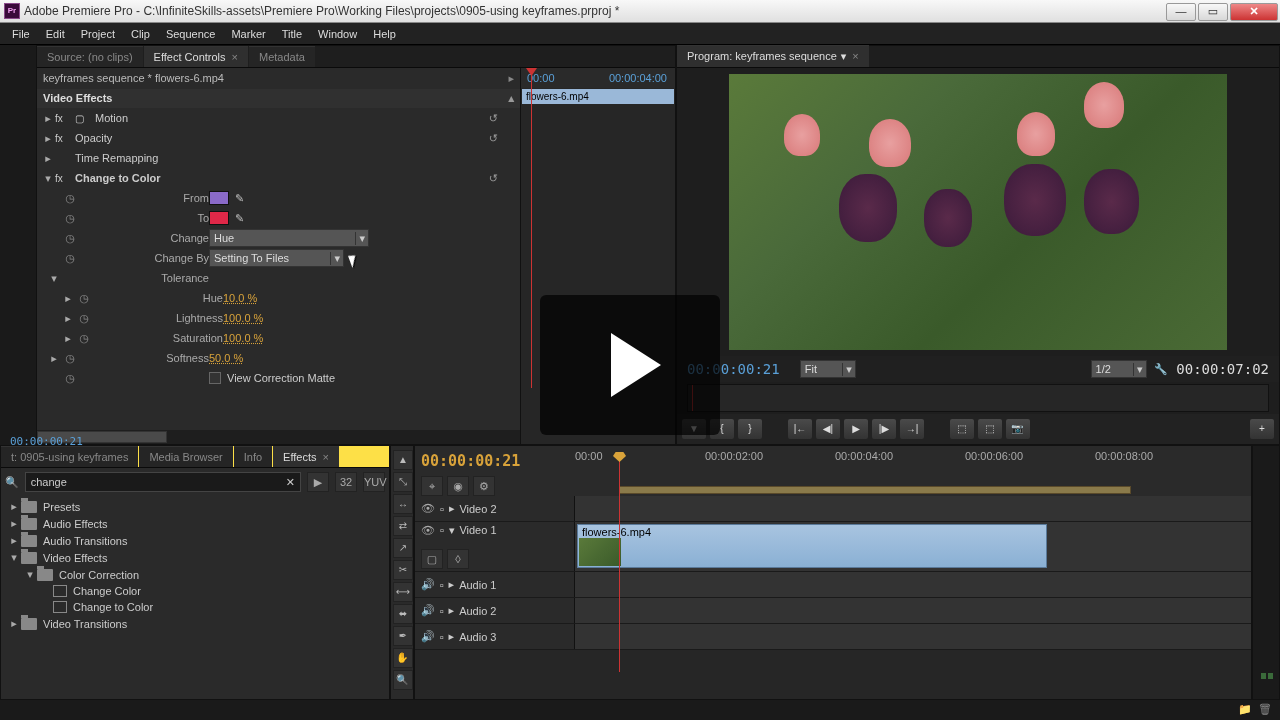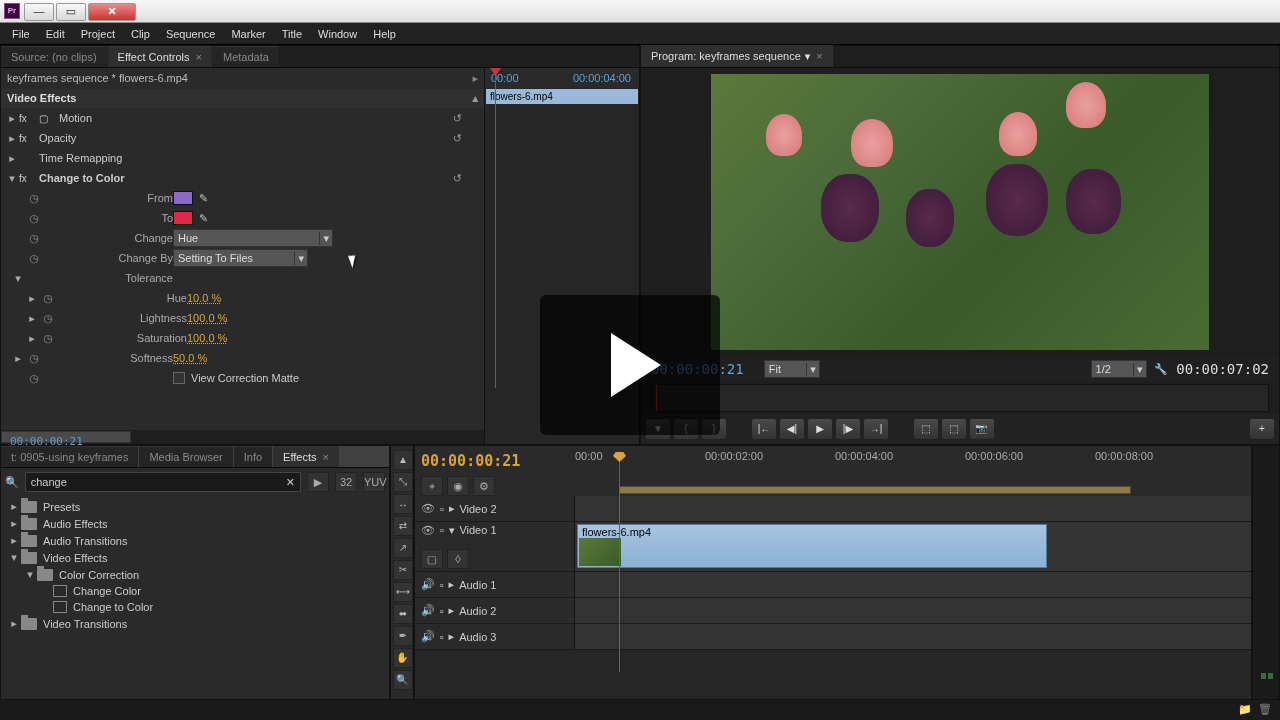--- a/index.html
+++ b/index.html
@@ -61,21 +61,21 @@
 .transport-info { display:flex; align-items:center; padding:4px 10px; background:#202020; }
 .tc { color:#5aa0d8; font-family:monospace; font-size:14px; }
 .fitdrop { margin-left:20px; }
 .transport-btns { display:flex; justify-content:center; gap:2px; padding:4px; background:#222; }
 .tbtn { width:26px; height:22px; background:linear-gradient(#4a4a4a,#333); border:1px solid #222; border-radius:3px; color:#ddd; text-align:center; line-height:20px; font-size:10px; }
 .scrubber { height:28px; background:#262626; margin:2px 10px; border:1px solid #111; position:relative; }
 .scrubber .ph { position:absolute; left:4px; top:0; width:1px; height:100%; background:#c33; }
 
 .lower { display:flex; height:255px; }
 .effects-browser { width:390px; }
-.eb-tabs { display:flex; background:#404040; height:22px; align-items:flex-end; }
+.eb-tabs { display:flex; background:#fde047; height:22px; align-items:flex-end; }
 .searchrow { display:flex; padding:4px; gap:6px; align-items:center; }
 .searchbox { flex:1; background:#1a1a1a; border:1px solid #444; height:20px; color:#ccc; padding:0 5px; display:flex; align-items:center; justify-content:space-between; }
 .iconbtn { width:22px; height:20px; background:#333; border:1px solid #222; text-align:center; line-height:18px; color:#aaa; }
 .tree { padding:2px 6px; }
 .tree-row { display:flex; align-items:center; padding:2px 0; }
 .tree-row .tw { width:14px; color:#aaa; text-align:center; }
 .tree-row .folder { width:16px; height:12px; background:#888; margin-right:6px; border-radius:1px; position:relative; }
 .tree-row .folder::before { content:''; position:absolute; top:-3px; left:0; width:7px; height:3px; background:#888; }
 .tree-row .fxfile { width:14px; height:12px; border:1px solid #888; margin-right:6px; }
 
@@ -118,20 +118,21 @@
 .ec-scroll { position:absolute; bottom:0; left:0; right:0; height:14px; background:#1e1e1e; }
 .ec-scroll .thumb { position:absolute; left:0; width:130px; height:12px; background:#4a4a4a; border:1px solid #333; top:1px; }
 
 .bottom-icons { position:absolute; right:8px; bottom:4px; display:flex; gap:6px; }
 </style>
 </head>
 <body>
 
 <div class="titlebar">
   <div class="logo">Pr</div>
+  <div class="title">Adobe Premiere Pro - C:\InfiniteSkills-assets\Premiere Pro\Working Files\projects\0905-using keyframes.prproj *</div>
   <div class="winbtns">
     <div class="winbtn">—</div>
     <div class="winbtn">▭</div>
     <div class="winbtn close">✕</div>
   </div>
 </div>
 
 <div class="menubar">
   <span>File</span>
   <span>Edit</span>
@@ -139,21 +140,21 @@
   <span>Clip</span>
   <span>Sequence</span>
   <span>Marker</span>
   <span>Title</span>
   <span>Window</span>
   <span>Help</span>
 </div>
 
 <div class="workspace">
 
-  <div class="panel" style="width:640px;">
+  <div class="panel" style="width:640px;margin-left:36px;">
     <div class="tabs">
       <div class="tab">Source: (no clips)</div>
       <div class="tab active"><span>Effect Controls</span><span class="x">×</span></div>
       <div class="tab">Metadata</div>
     </div>
     <div style="display:flex;flex:1;position:relative;">
       <div style="flex:1;position:relative;">
         <div class="ec-header">
           <span>keyframes sequence * flowers-6.mp4</span>
             <span class="arrow">▸</span>

